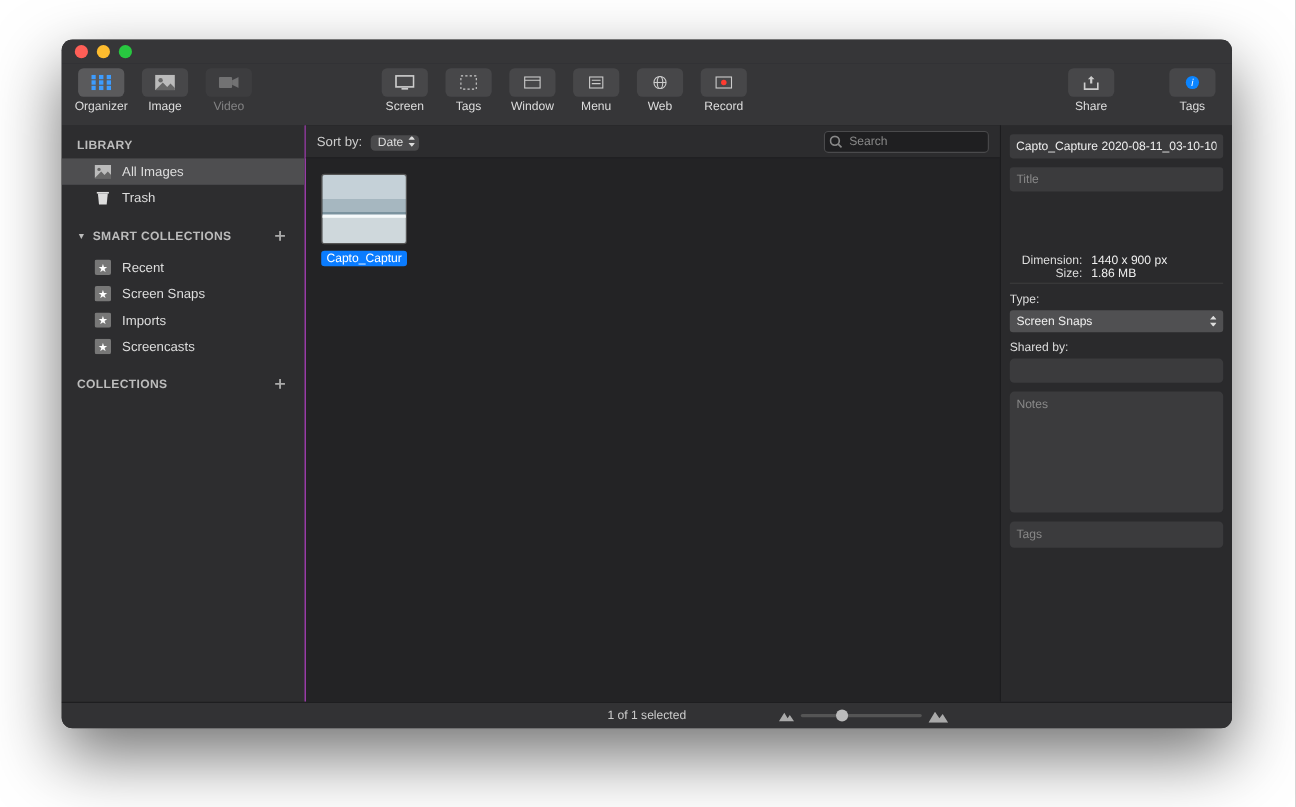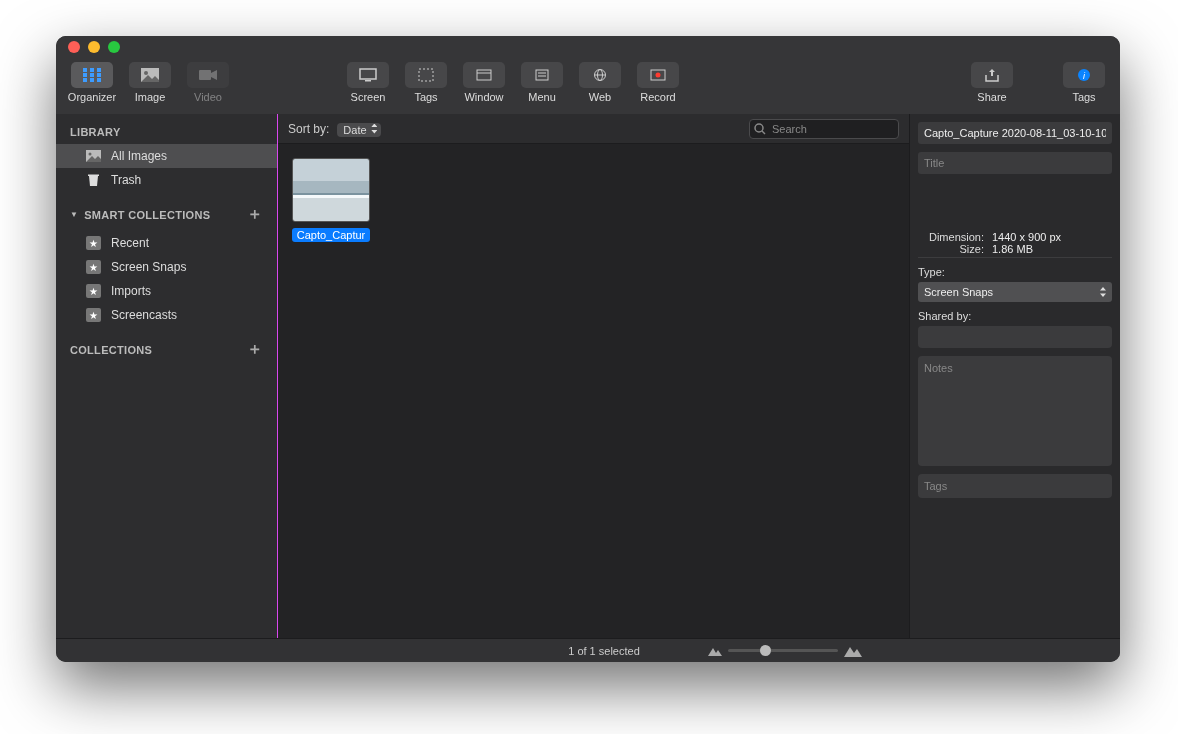--- a/index.html
+++ b/index.html
@@ -70,21 +70,21 @@
   .insp-label { font-size: 11px; color: #ddd; }
   .insp-select { width: 100%; height: 20px; background: #505052; border: none; border-radius: 3px; color: #eee; font-size: 11px; padding: 0 6px; appearance: none; position: relative;}
   .insp-select-wrap{position:relative;}
   .insp-select-wrap::after{content:"";position:absolute;right:6px;top:5px;width:6px;height:10px;
     clip-path: polygon(50% 0,100% 35%,0 35%,50% 0,50% 100%,0 65%,100% 65%,50% 100%);background:#ddd;}
   .insp-box { width: 100%; background: #3b3b3d; border-radius: 4px; padding: 6px; font-size: 11px; color: #888; min-height: 22px;}
   .notes { height: 110px; }
 
   
   .statusbar { height: 24px; background: #323234; border-top: 1px solid #1c1c1e; display: flex; align-items: center; font-size: 11px; color: #ccc; position: relative;}
-  .status-text { position: absolute; left: 50%; transform: translateX(-50%); margin-left: 16px; }
+  .status-text { position: absolute; left: 50%; transform: translateX(-50%); }
   .zoom { position: absolute; right: 258px; display: flex; align-items: center; gap: 6px; }
   .slider-track { width: 110px; height: 3px; background: #555; border-radius: 2px; position: relative; }
   .slider-knob { position: absolute; left: 32px; top: -4px; width: 11px; height: 11px; background: #bbb; border-radius: 50%; }
   .mountain { width: 14px; height: 10px; }
   .mountain.big { width: 18px; height: 12px; }
 </style>
 </head>
 <body>
 
 <div class="window">

